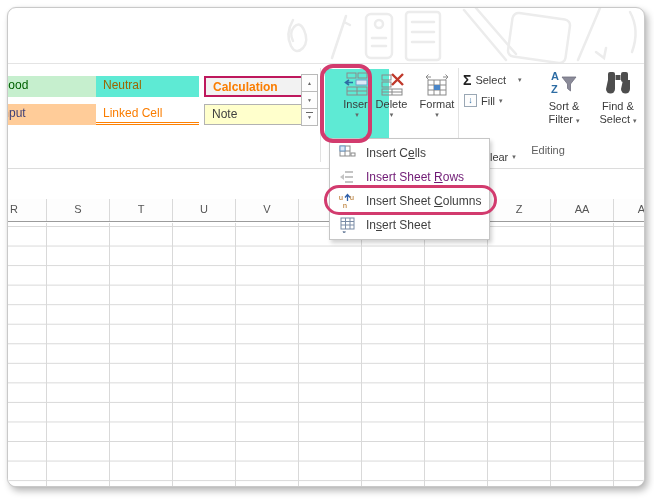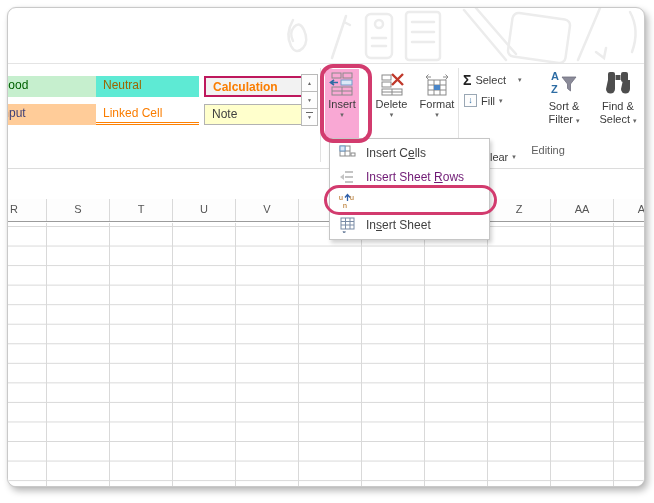--- a/index.html
+++ b/index.html
@@ -34,21 +34,21 @@
   .gbtn .bar { display:block; width:7px; height:1px; background:#666; margin:3px auto -4px; }
 
   .vsep { position:absolute; top:60px; height:94px; width:1px; background:#e2e2e2; }
 
   
   .bigbtn { position:absolute; top:61px; height:70px; text-align:center;
             color:#3b3b3b; font-size:11px; cursor:default; }
   .bigbtn .ico { display:block; margin:3px auto 2px; }
   .bigbtn .lbl { display:block; line-height:13px; }
   .bigbtn .dd  { display:block; font-size:7px; color:#666; line-height:8px; }
-  .btn-insert { left:317px; width:34px; background:#f9a8d4; }
+  .btn-insert { left:317px; width:64px; background:#5eead4; }
   .btn-delete { left:362px; width:43px; }
   .btn-format { left:406px; width:46px; }
 
   
   .smallrow { position:absolute; display:flex; align-items:center; gap:4px;
               font-size:11px; color:#3b3b3b; white-space:nowrap; cursor:default; }
   .smallrow .dd { font-size:7px; color:#666; }
   .sigma { font-size:14px; font-weight:bold; color:#222; }
   .fill-ico { width:13px; height:13px; border:1px solid #9aa7b4; background:#fdfdfd;
               color:#2e6da4; font-size:9px; font-weight:bold; text-align:center; line-height:11px; }
@@ -238,20 +238,21 @@
       </svg>
       <span><span>Insert Sheet </span><span class="accel">R</span><span>ows</span></span>
     </div>
     <div class="menu-item">
       <svg class="mico" viewBox="0 0 17 16" fill="none">
         <text x="0" y="7" font-size="7" fill="#a85c00" font-family="Liberation Sans,sans-serif">u</text>
         <text x="11" y="7" font-size="7" fill="#a85c00" font-family="Liberation Sans,sans-serif">u</text>
         <path d="M8.5 8 v-6 M6 4.5 l2.5 -3 l2.5 3" stroke="#2f5fa8" stroke-width="1.3"></path>
         <text x="4" y="15" font-size="7" fill="#a85c00" font-family="Liberation Sans,sans-serif">n</text>
       </svg>
+      <span><span>Insert Sheet </span><span class="accel">C</span><span>olumns</span></span>
     </div>
     <div class="menu-item">
       <svg class="mico" viewBox="0 0 17 16" fill="none">
         <rect x="2" y="1" width="13" height="11" stroke="#7a8ca6"></rect>
         <path d="M2 4.5 h13 M2 8 h13 M6.5 1 v11 M11 1 v11" stroke="#7a8ca6"></path>
         <path d="M4 15 l3 -2 v4 Z" fill="#7a8ca6" transform="rotate(40 5 14)"></path>
       </svg>
       <span><span>In</span><span class="accel">s</span><span>ert Sheet</span></span>
     </div>
   </div>

